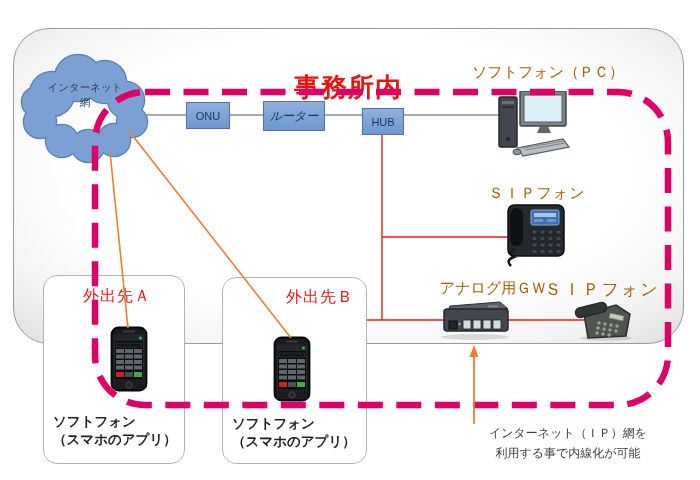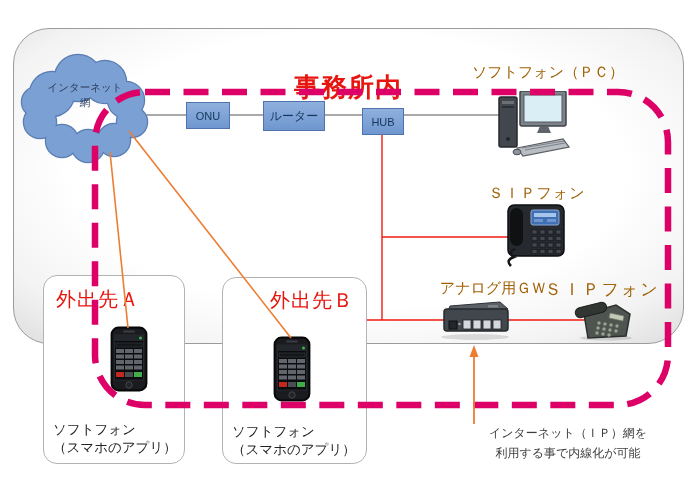--- a/index.html
+++ b/index.html
@@ -25,45 +25,45 @@
   .cloud-label{
     position:absolute;left:0;top:38px;width:146px;text-align:center;
     font-size:10.5px;line-height:15px;color:#2e3e5c;
   }
   .node{
     position:absolute;z-index:2;display:flex;align-items:center;justify-content:center;
     background:linear-gradient(#8fb0de,#6f97cf);
     border:1.5px solid #4f74ad;border-radius:0;color:#17365d;
   }
   .node-onu{left:186px;top:102px;width:42px;height:25px;font-size:11px;}
-  .node-router{left:263px;top:101px;width:60px;height:28px;font-size:12px;}
+  .node-router{left:263px;top:101px;width:60px;height:28px;font-size:12px;font-style:italic;}
   .node-hub{left:362px;top:108px;width:40px;height:25px;font-size:11px;}
   .dev-label{position:absolute;z-index:2;text-align:center;color:#a16207;}
   .lbl-pc{left:468px;top:63px;width:160px;font-size:15px;}
   .lbl-sip1{left:458px;top:184px;width:158px;font-size:15px;letter-spacing:1px;}
   .lbl-gw{left:408px;top:279px;width:122px;font-size:15px;margin-left:24px;}
   .lbl-sip2{left:526px;top:278px;width:152px;font-size:17px;letter-spacing:2px;}
   .icon{position:absolute;z-index:3;}
   .ic-pc{left:470px;top:91px;width:100px;height:66px;}
   .ic-sipphone{left:495px;top:201px;width:72px;height:66px;}
   .ic-gw{left:436px;top:297px;width:78px;height:44px;}
   .ic-aphone{left:574px;top:296px;width:62px;height:46px;}
   .site{
     position:absolute;z-index:3;background:#ffffff;
     border:1.6px solid #b3b3b3;border-radius:14px;
   }
   .site-a{left:43px;top:275px;width:140px;height:187px;}
   .site-b{left:222px;top:277px;width:143px;height:185px;}
-  .site-name{position:absolute;font-size:20px;color:#e8150f;letter-spacing:1px;}
+  .site-name{position:absolute;font-size:16px;color:#e8150f;letter-spacing:1px;margin-left:27px;}
   .site-a .site-name{left:12px;top:10px;}
   .site-b .site-name{right:12px;top:9px;}
   .site-phone{position:absolute;width:38px;height:66px;}
   .site-a .site-phone{left:66px;top:50px;}
   .site-b .site-phone{left:50px;top:58px;}
-  .site-caption{position:absolute;left:9px;top:145px;font-size:13.5px;line-height:18px;color:#222222;}
+  .site-caption{position:absolute;left:9px;top:137px;font-size:13.5px;line-height:18px;color:#222222;font-weight:bold;}
   .note{
     left:438px;top:423px;width:260px;z-index:2;text-align:center;
     font-size:12px;line-height:20px;color:#3d3d3d;
   }
 </style>
 </head>
 <body>
 
 <div class="stage">
 

